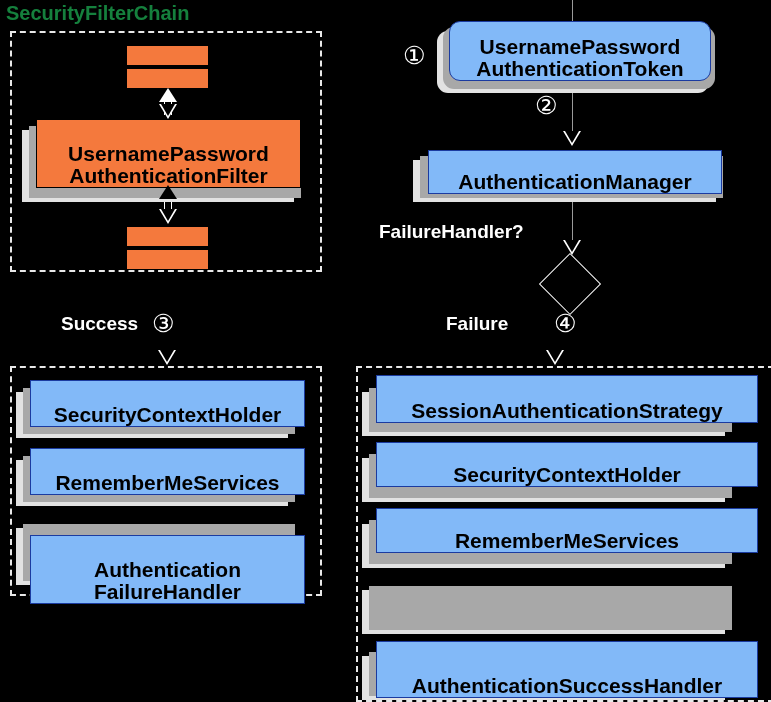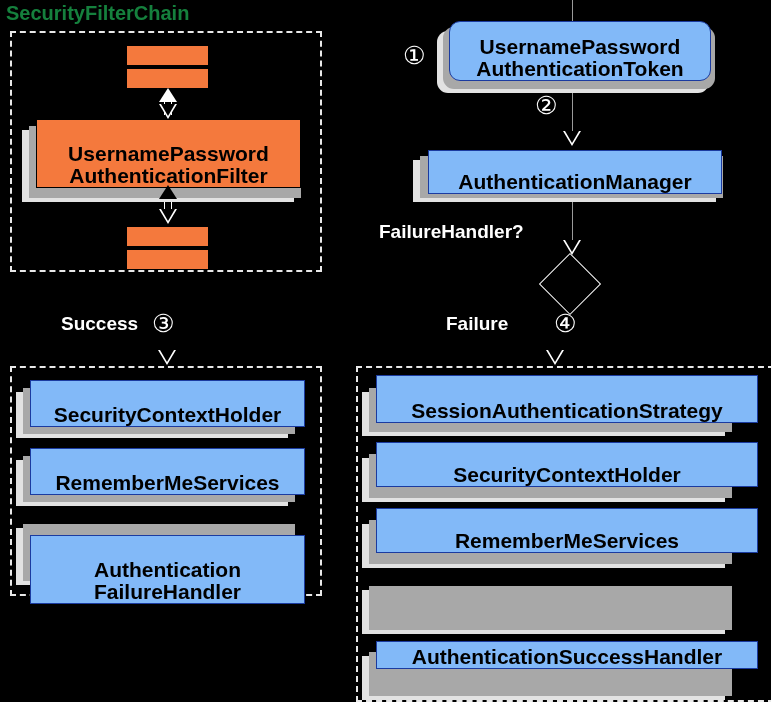--- a/index.html
+++ b/index.html
@@ -275,17 +275,17 @@
   <div class="shadow-a" style="left:369px; top:520px; width:363px; height:44px;"></div>
   <div class="node blue" style="left:376px; top:508px; width:382px; height:45px;">
     <span class="node-label">RememberMeServices</span>
   </div>
 
   <div class="shadow-b" style="left:362px; top:590px; width:363px; height:44px;"></div>
   <div class="shadow-a" style="left:369px; top:586px; width:363px; height:44px;"></div>
 
   <div class="shadow-b" style="left:362px; top:656px; width:363px; height:44px;"></div>
   <div class="shadow-a" style="left:369px; top:652px; width:363px; height:44px;"></div>
-  <div class="node blue" style="left:376px; top:641px; width:382px; height:28px;">
+  <div class="node blue" style="left:376px; top:641px; width:382px; height:57px;">
     <span class="node-label">AuthenticationSuccessHandler</span>
   </div>
 
 </div>
 
 </body></html>

